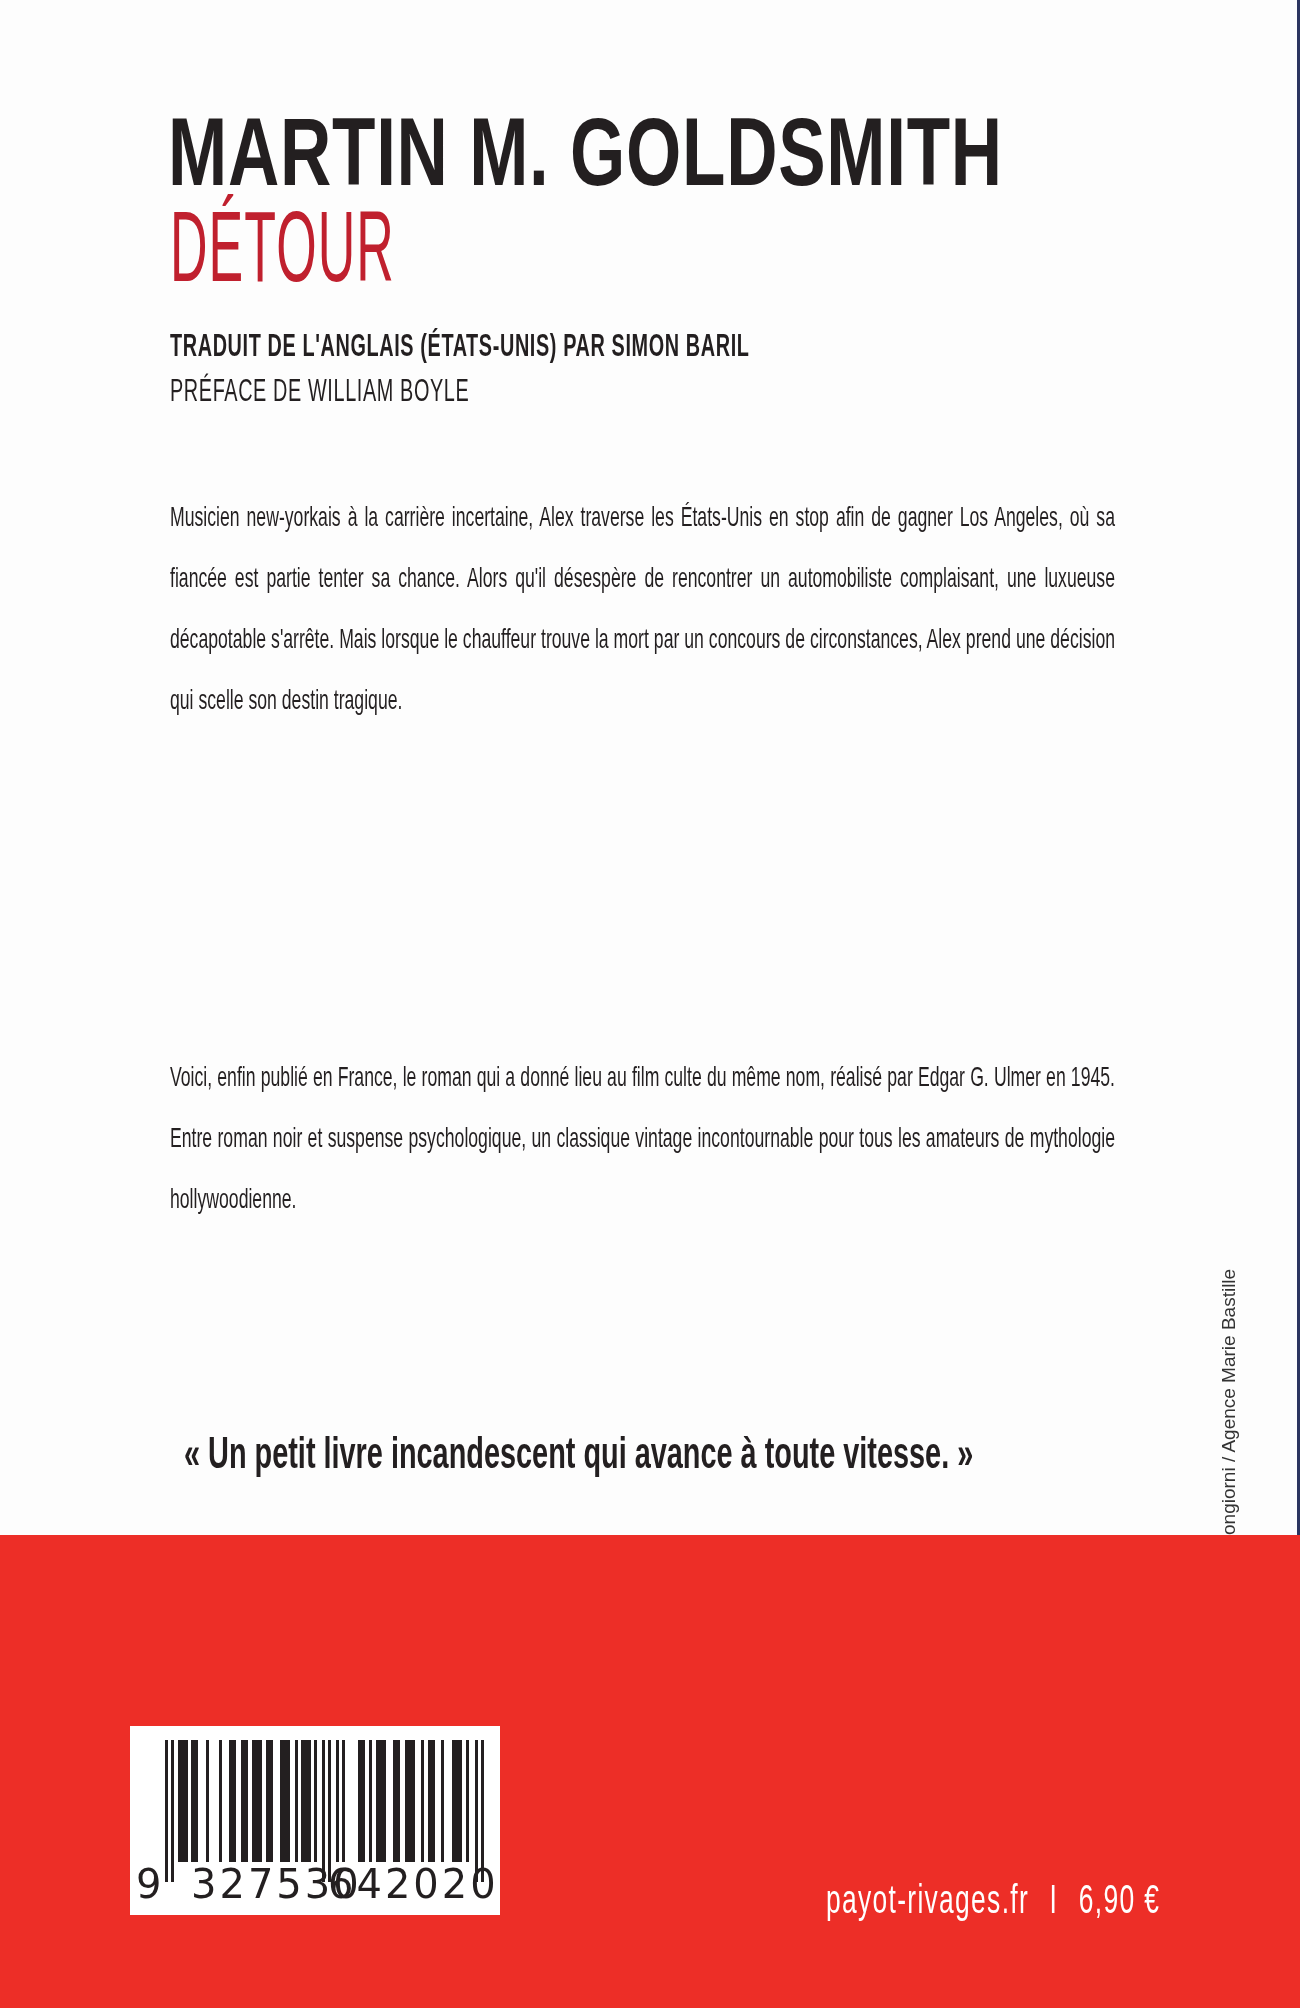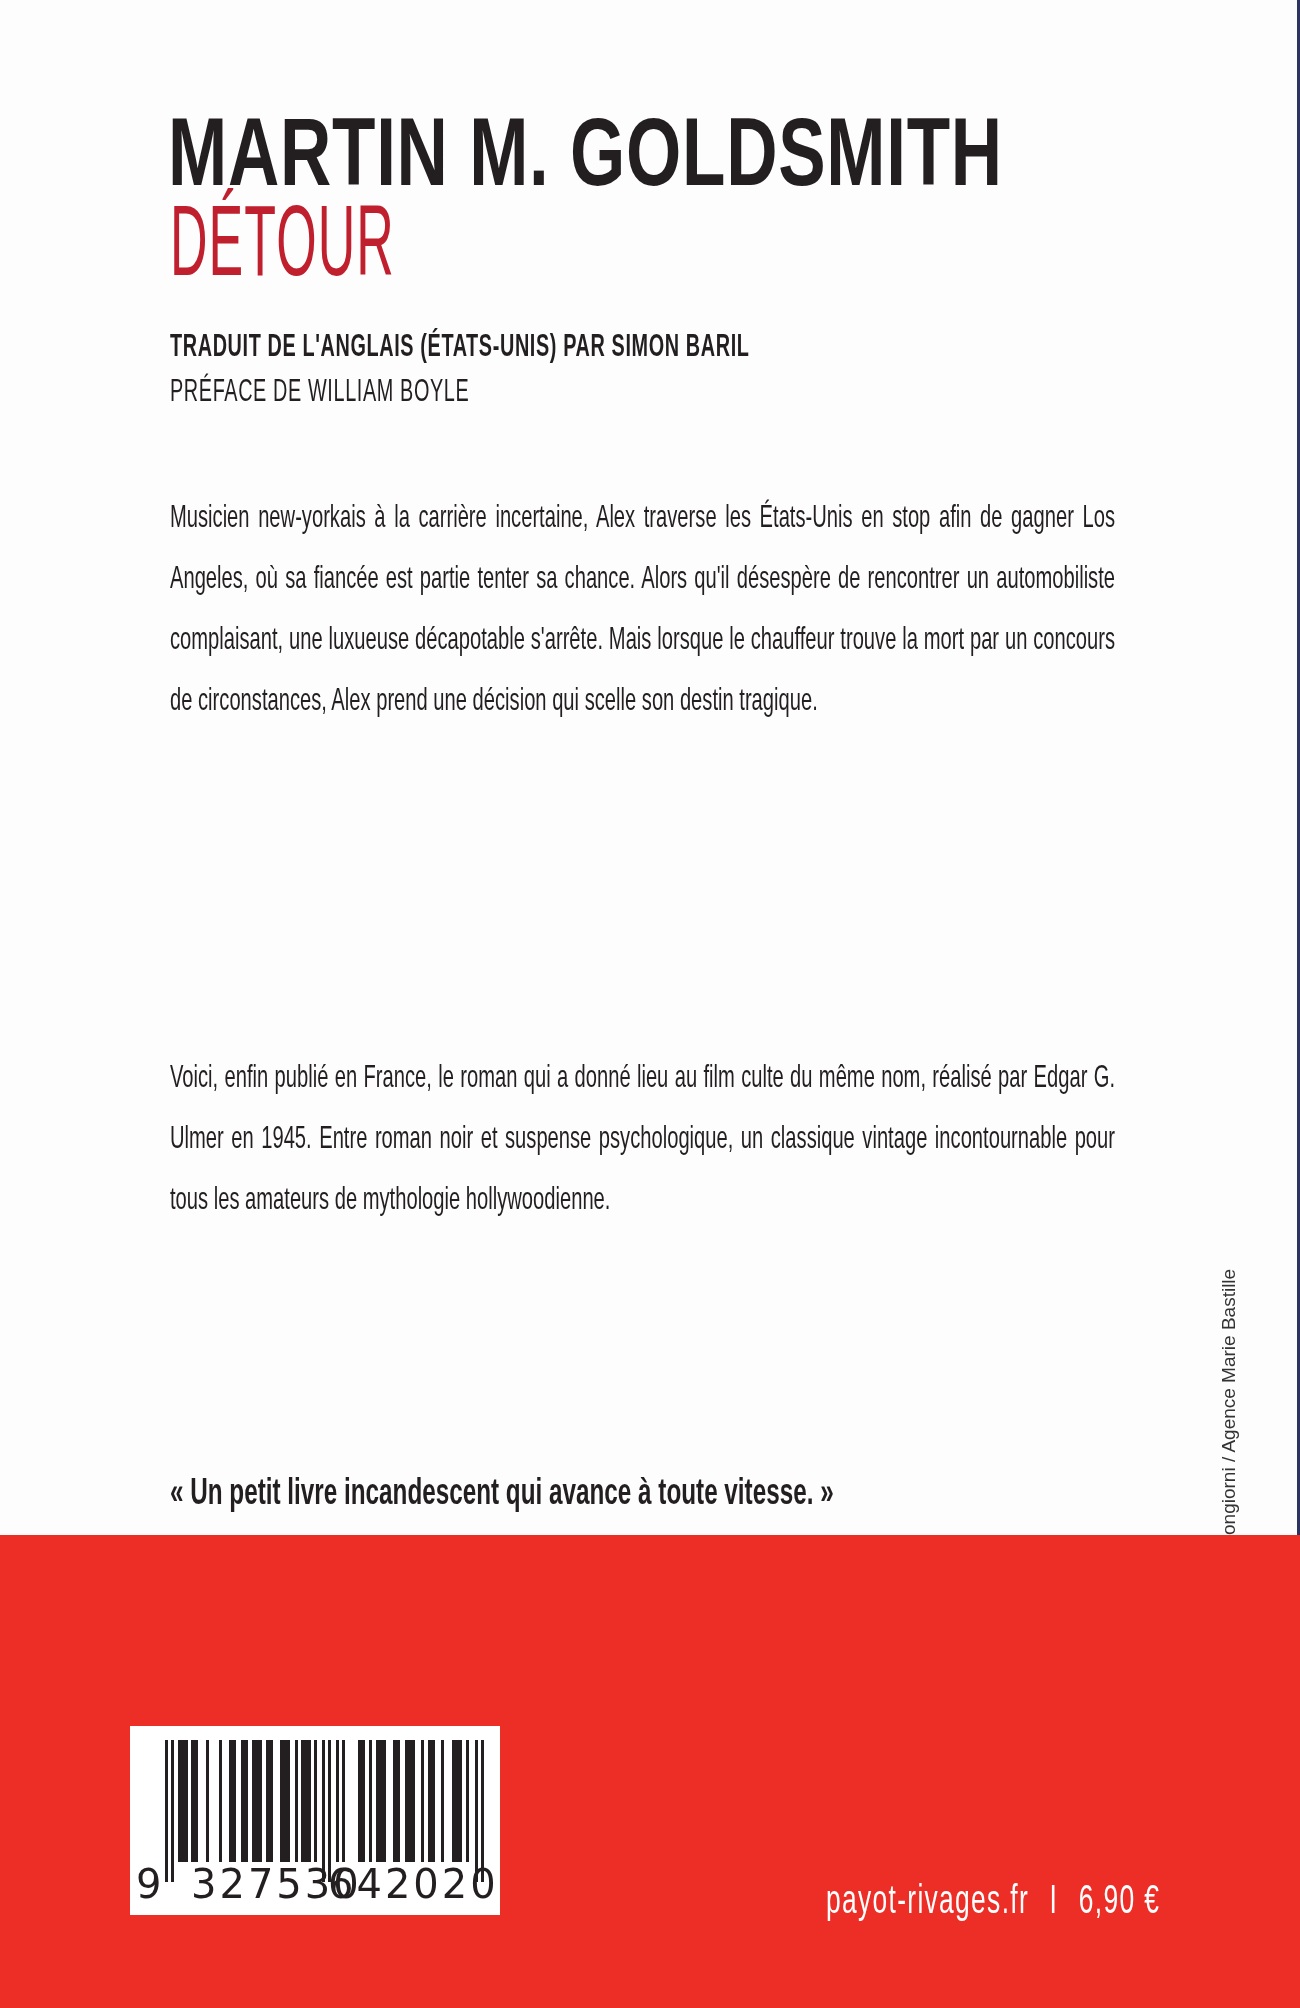--- a/index.html
+++ b/index.html
@@ -5,38 +5,38 @@
   html, body { margin: 0; padding: 0; }
   body {
     width: 1300px; height: 2008px; position: relative; overflow: hidden;
     background: #fdfdfd; font-family: "Liberation Sans", sans-serif; color: #231f20;
   }
   .edge-line { position: absolute; left: 1297px; top: 0; width: 3px; height: 1535px; background: #2b3560; }
   .cond { display: inline-block; transform-origin: left top; white-space: nowrap; }
 
   .author { position: absolute; left: 168px; top: 104px; }
   .author .cond { font-size: 96px; font-weight: 700; letter-spacing: 1px; transform: scaleX(0.74); line-height: 96px; }
-  .title { position: absolute; left: 170px; top: 190px; text-align: center; }
+  .title { position: absolute; left: 170px; top: 196px; text-align: center; }
   .title .cond { font-size: 100px; font-weight: 400; color: #c0202e; transform: scaleX(0.52); line-height: 100px; letter-spacing: 2px; }
   .credit1 { position: absolute; left: 170px; top: 327px; font-weight: bold; }
   .credit2 { position: absolute; left: 170px; top: 372px; }
   .credit1 .cond, .credit2 .cond { font-size: 32px; transform: scaleX(0.62); line-height: 36px; letter-spacing: 1px; }
 
   .body-text {
-    position: absolute; left: 170px; width: 945px; font-size: 32px; line-height: 61px;
+    position: absolute; left: 170px; width: 945px; font-size: 28px; line-height: 61px;
     text-align: justify; text-align-last: left;
   }
   .body-text .inner {
     display: block; width: 1500px; transform: scaleX(0.63); transform-origin: left top;
     text-align: justify;
   }
   .p1 { top: 486px; }
   .p2 { top: 1046px; }
   .quote {
-    position: absolute; left: 170px; top: 1421px; width: 945px; font-size: 37px; line-height: 64px; font-weight: 700; margin-top: 39px;
+    position: absolute; left: 184px; top: 1421px; width: 945px; font-size: 44px; line-height: 64px; font-weight: 700;
   }
   .quote .inner { display: block; width: 1440px; transform: scaleX(0.656); transform-origin: left top; text-align: justify; }
 
   .photo-credit {
     position: absolute; left: 1218px; top: 1535px; transform: rotate(-90deg); transform-origin: left top;
     font-size: 19px; color: #333; white-space: nowrap; width: 320px; text-align: left;
   }
 
   .red-band { position: absolute; left: 0; top: 1535px; width: 1300px; height: 473px; background: #ed2e27; }
   .barcode-box {

